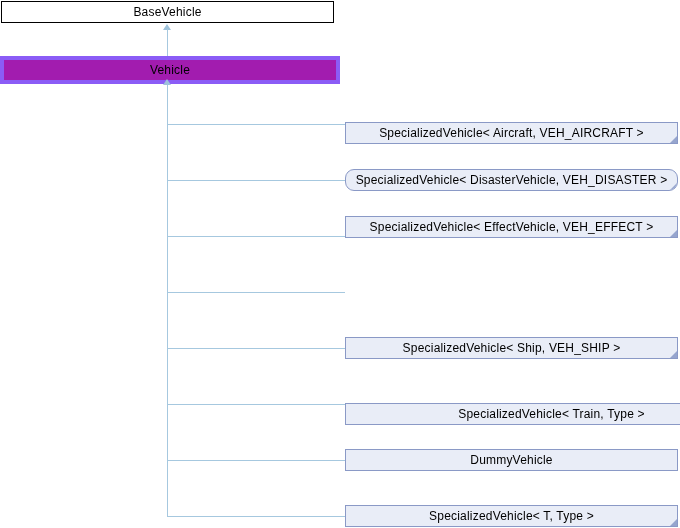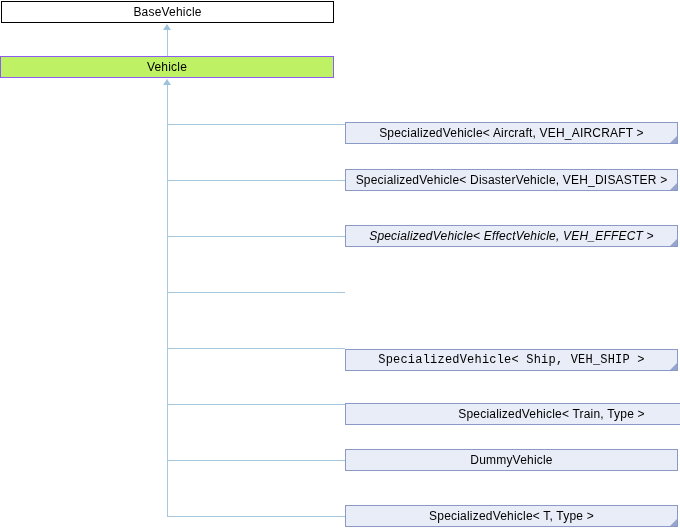--- a/index.html
+++ b/index.html
@@ -23,22 +23,22 @@
     overflow: hidden;
     box-sizing: content-box;
   }
   .node.root {
     left: 1px; top: 1px; width: 331px;
     background: #ffffff;
     border: 1px solid #000000;
   }
   .node.parent {
     left: 0px; top: 56px; width: 332px;
-    background: #bef264;
-    border: 1px solid #8b5cf6;
+    background: #a21caf;
+    border: 4px solid #8b5cf6;
   }
   .node.derived {
     left: 345px; width: 331px;
     background: #E9EDF7;
     border: 1px solid #8A99C6;
   }
   .fold-corner {
     position: absolute;
     right: 0; bottom: 0;
     width: 0; height: 0;
@@ -78,26 +78,26 @@
   <div class="edge h" style="left:167px; top:180px; width:178px;"></div>
   <div class="edge h" style="left:167px; top:236px; width:178px;"></div>
   <div class="edge h" style="left:167px; top:292px; width:178px;"></div>
   <div class="edge h" style="left:167px; top:348px; width:178px;"></div>
   <div class="edge h" style="left:167px; top:404px; width:178px;"></div>
   <div class="edge h" style="left:167px; top:460px; width:178px;"></div>
   <div class="edge h" style="left:167px; top:516px; width:178px;"></div>
 
   <div class="node derived" style="top:113px;margin-top:9px;">SpecializedVehicle&lt; Aircraft, VEH_AIRCRAFT &gt;<span class="fold-corner"></span></div>
 
-  <div class="node derived" style="top:169px;">SpecializedVehicle&lt; DisasterVehicle, VEH_DISASTER &gt;<span class="fold-corner"></span></div>
+  <div class="node derived" style="top:169px;border-radius:9px;">SpecializedVehicle&lt; DisasterVehicle, VEH_DISASTER &gt;<span class="fold-corner"></span></div>
 
-  <div class="node derived" style="top:225px;font-style:italic;">SpecializedVehicle&lt; EffectVehicle, VEH_EFFECT &gt;<span class="fold-corner"></span></div>
+  <div class="node derived" style="top:216px;">SpecializedVehicle&lt; EffectVehicle, VEH_EFFECT &gt;<span class="fold-corner"></span></div>
 
 
-  <div class="node derived" style="top:349px;font-family:Liberation Mono, monospace;">SpecializedVehicle&lt; Ship, VEH_SHIP &gt;<span class="fold-corner"></span></div>
+  <div class="node derived" style="top:337px;">SpecializedVehicle&lt; Ship, VEH_SHIP &gt;<span class="fold-corner"></span></div>
 
   <div class="node derived" style="top:403px;padding-left:40px;">SpecializedVehicle&lt; Train, Type &gt;<span class="fold-corner"></span></div>
 
   <div class="node derived" style="top:449px;">DummyVehicle</div>
 
   <div class="node derived" style="top:505px;">SpecializedVehicle&lt; T, Type &gt;<span class="fold-corner"></span></div>
 
 </div>
 
 </body></html>

